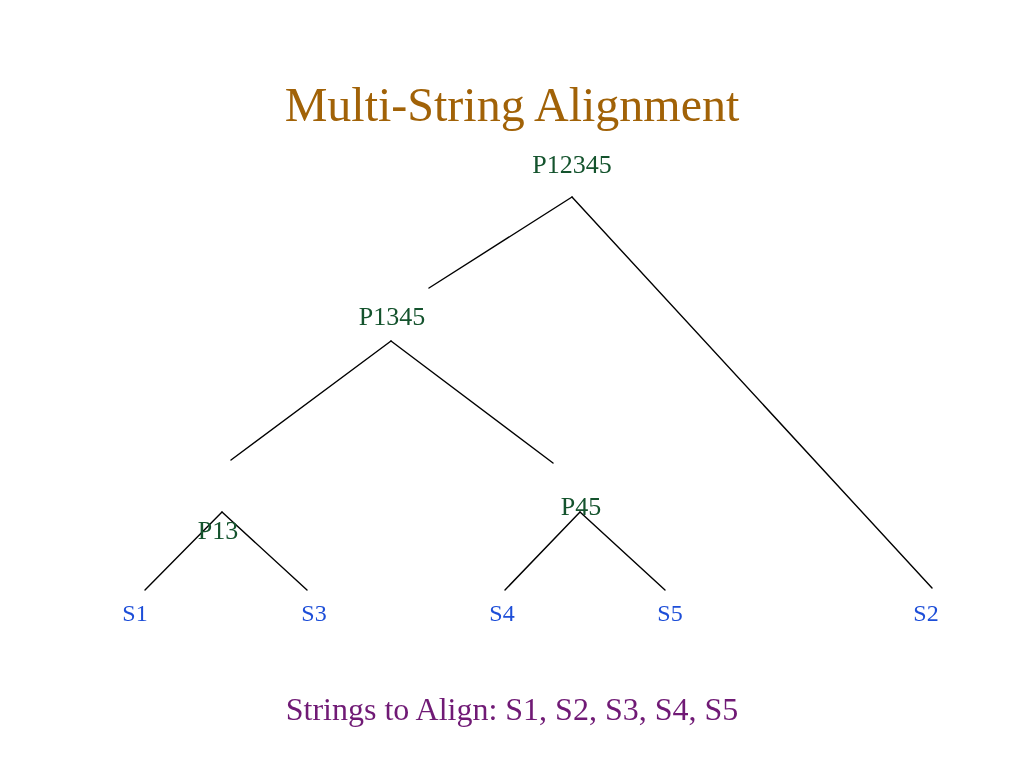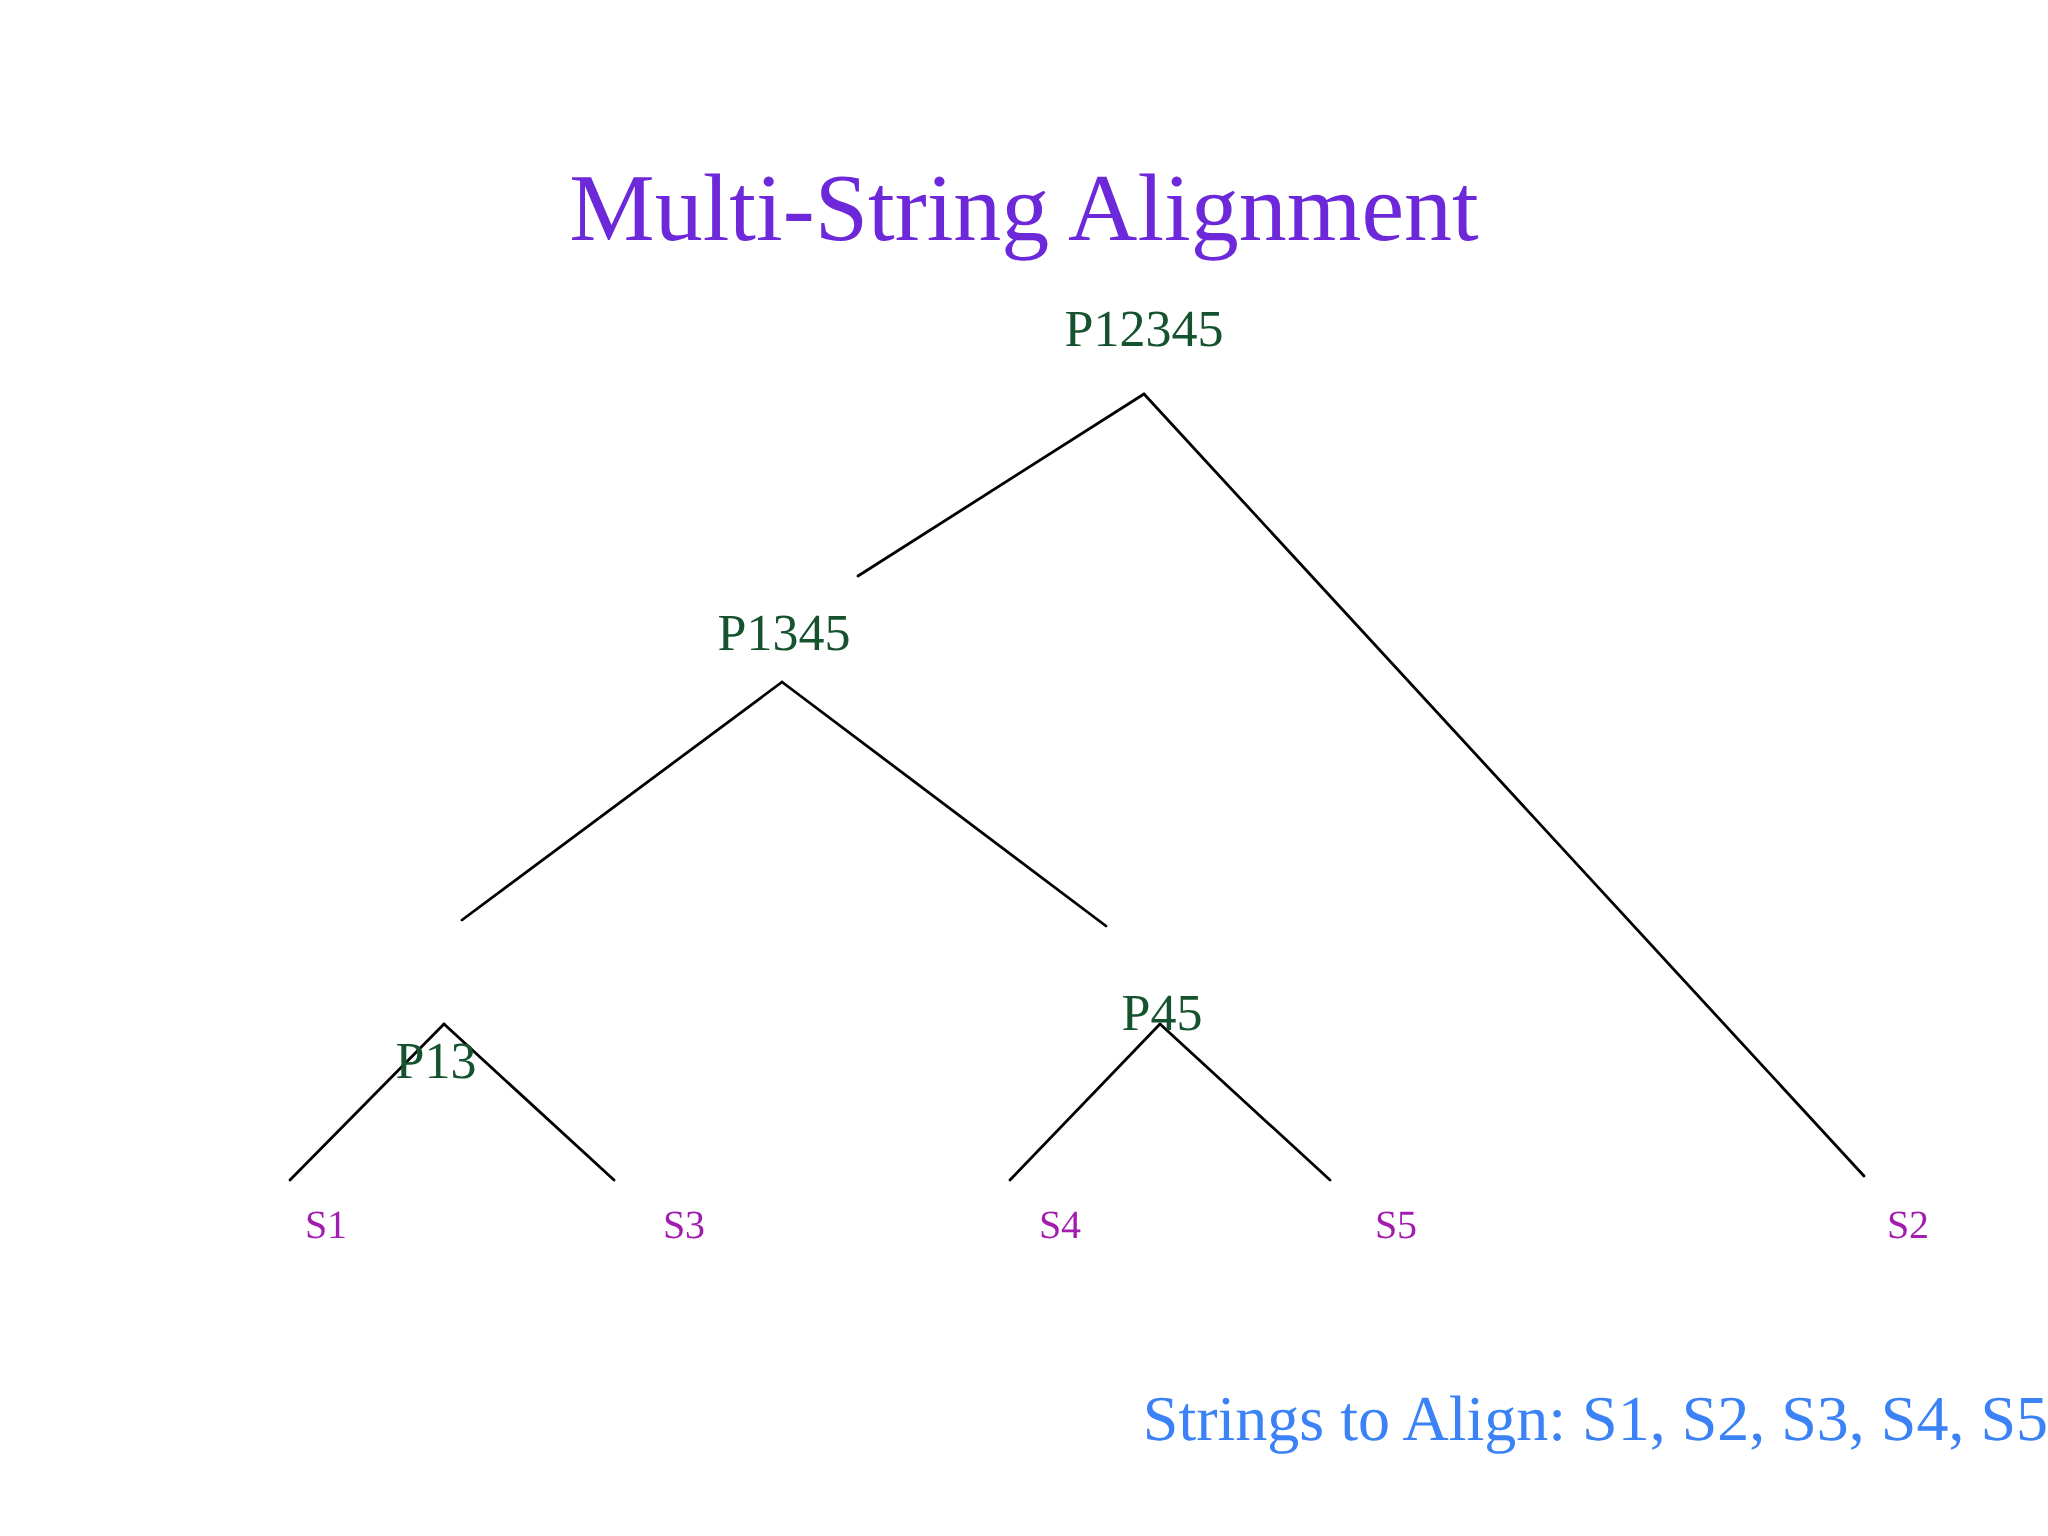--- a/index.html
+++ b/index.html
@@ -25,21 +25,21 @@
     position: absolute;
     left: 0;
     top: 44px;
     width: 1024px;
     text-align: center;
     font-size: 48px;
     line-height: 58px;
     font-weight: normal;
     letter-spacing: 0px;
     white-space: nowrap;
-    color: #6d28d9;
+    color: #a16207;
   }
   #tree-figure {
     position: absolute;
     left: 0;
     top: 0;
     width: 1024px;
     height: 768px;
   }
   #tree-svg {
     position: absolute;
@@ -56,37 +56,36 @@
   .node-label {
     position: absolute;
     font-size: 26px;
     line-height: 26px;
     white-space: nowrap;
     transform: translate(-50%, -100%);
     color: #14532d;
   }
   .leaf-label {
     position: absolute;
-    font-size: 20px;
+    font-size: 24px;
     line-height: 27px;
     white-space: nowrap;
     transform: translate(-50%, -100%);
-    color: #a21caf;
-    margin-left: 28px;
+    color: #1d4ed8;
   }
   #figure-caption {
     position: absolute;
     left: 0;
     top: 690px;
     width: 1024px;
-    text-align: right;
+    text-align: center;
     font-size: 32px;
     line-height: 38px;
     white-space: nowrap;
-    color: #3b82f6;
+    color: #701a75;
   }
 </style>
 </head>
 <body>
 
 <div id="slide">
 
   <h1 id="slide-title">Multi-String Alignment</h1>
 
   <div id="tree-figure">

